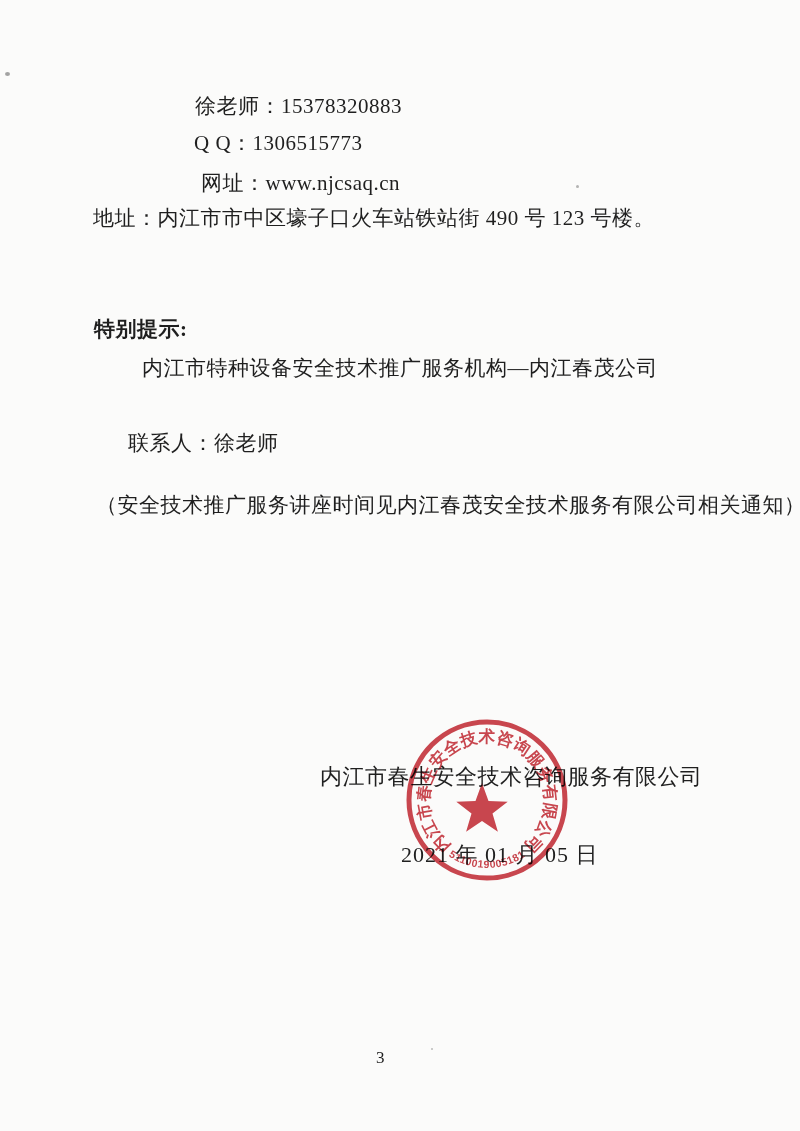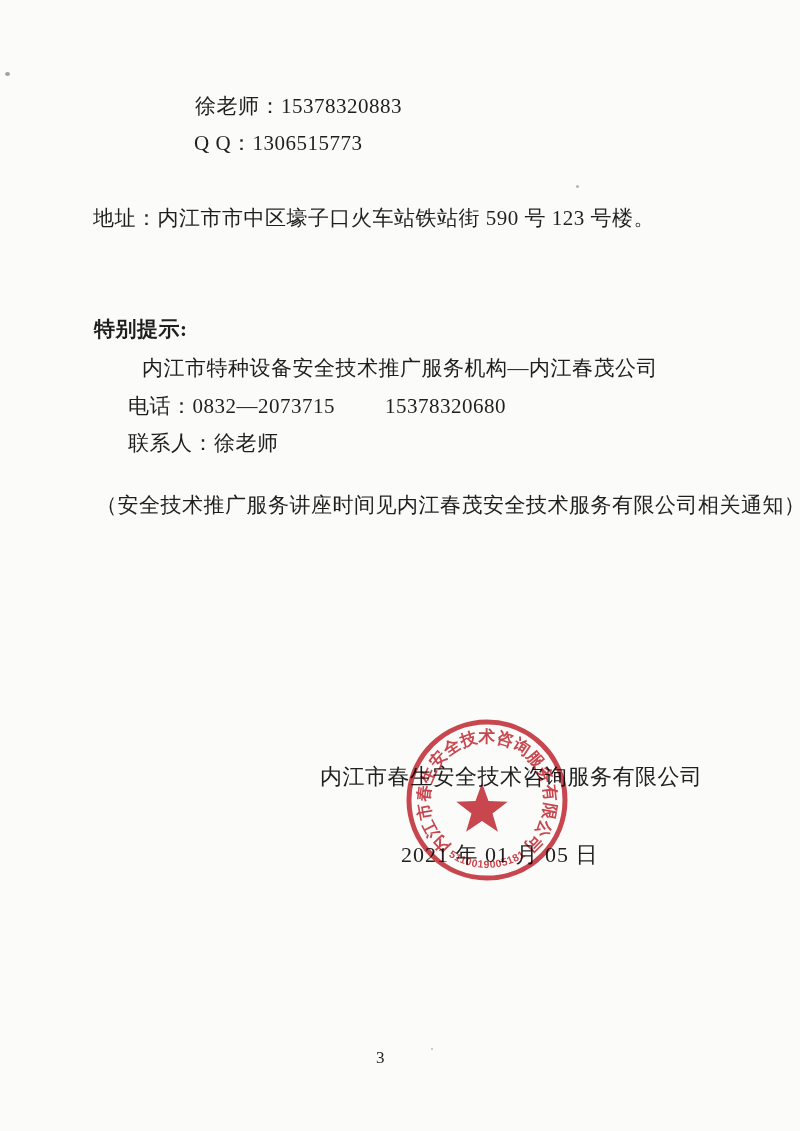--- a/index.html
+++ b/index.html
@@ -74,27 +74,25 @@
   .sp2 { left: 576px; top: 185px; width: 3px; height: 3px; opacity: 0.45; }
   .sp3 { left: 431px; top: 1048px; width: 2px; height: 2px; opacity: 0.4; }
 </style>
 </head>
 <body>
 
 <div class="page">
 
   <div class="line l-teacher">徐老师：15378320883</div>
   <div class="line l-qq">Q Q：1306515773</div>
-  <div class="line l-address">地址：内江市市中区壕子口火车站铁站街 590 号 123 号楼。</div>
+  <div class="line l-website">网址：www.njcsaq.cn</div>
+  <div class="line l-address">地址：内江市市中区壕子口火车站铁站街 490 号 123 号楼。</div>
 
   <div class="line l-heading">特别提示:</div>
   <div class="line l-org">内江市特种设备安全技术推广服务机构—内江春茂公司</div>
-  <div class="line l-phone">
-    <span>电话：0832—2073715</span><span class="phone-alt">15378320680</span>
-  </div>
   <div class="line l-person">联系人：徐老师</div>
   <div class="line l-note">（安全技术推广服务讲座时间见内江春茂安全技术服务有限公司相关通知）</div>
 
   <div class="line l-company">内江市春生安全技术咨询服务有限公司</div>
   <div class="line l-date">2021 年 01 月 05 日</div>
 
   <svg class="stamp" viewBox="0 0 170 170" width="170" height="170" xmlns="http://www.w3.org/2000/svg">
     <defs>
       <path id="arcTop" d="M 47.7 129.4 A 58 58 0 1 1 122.3 129.4" fill="none"></path>
       <path id="arcBottom" d="M 46 140.7 A 68 68 0 0 0 124 140.7" fill="none"></path>

